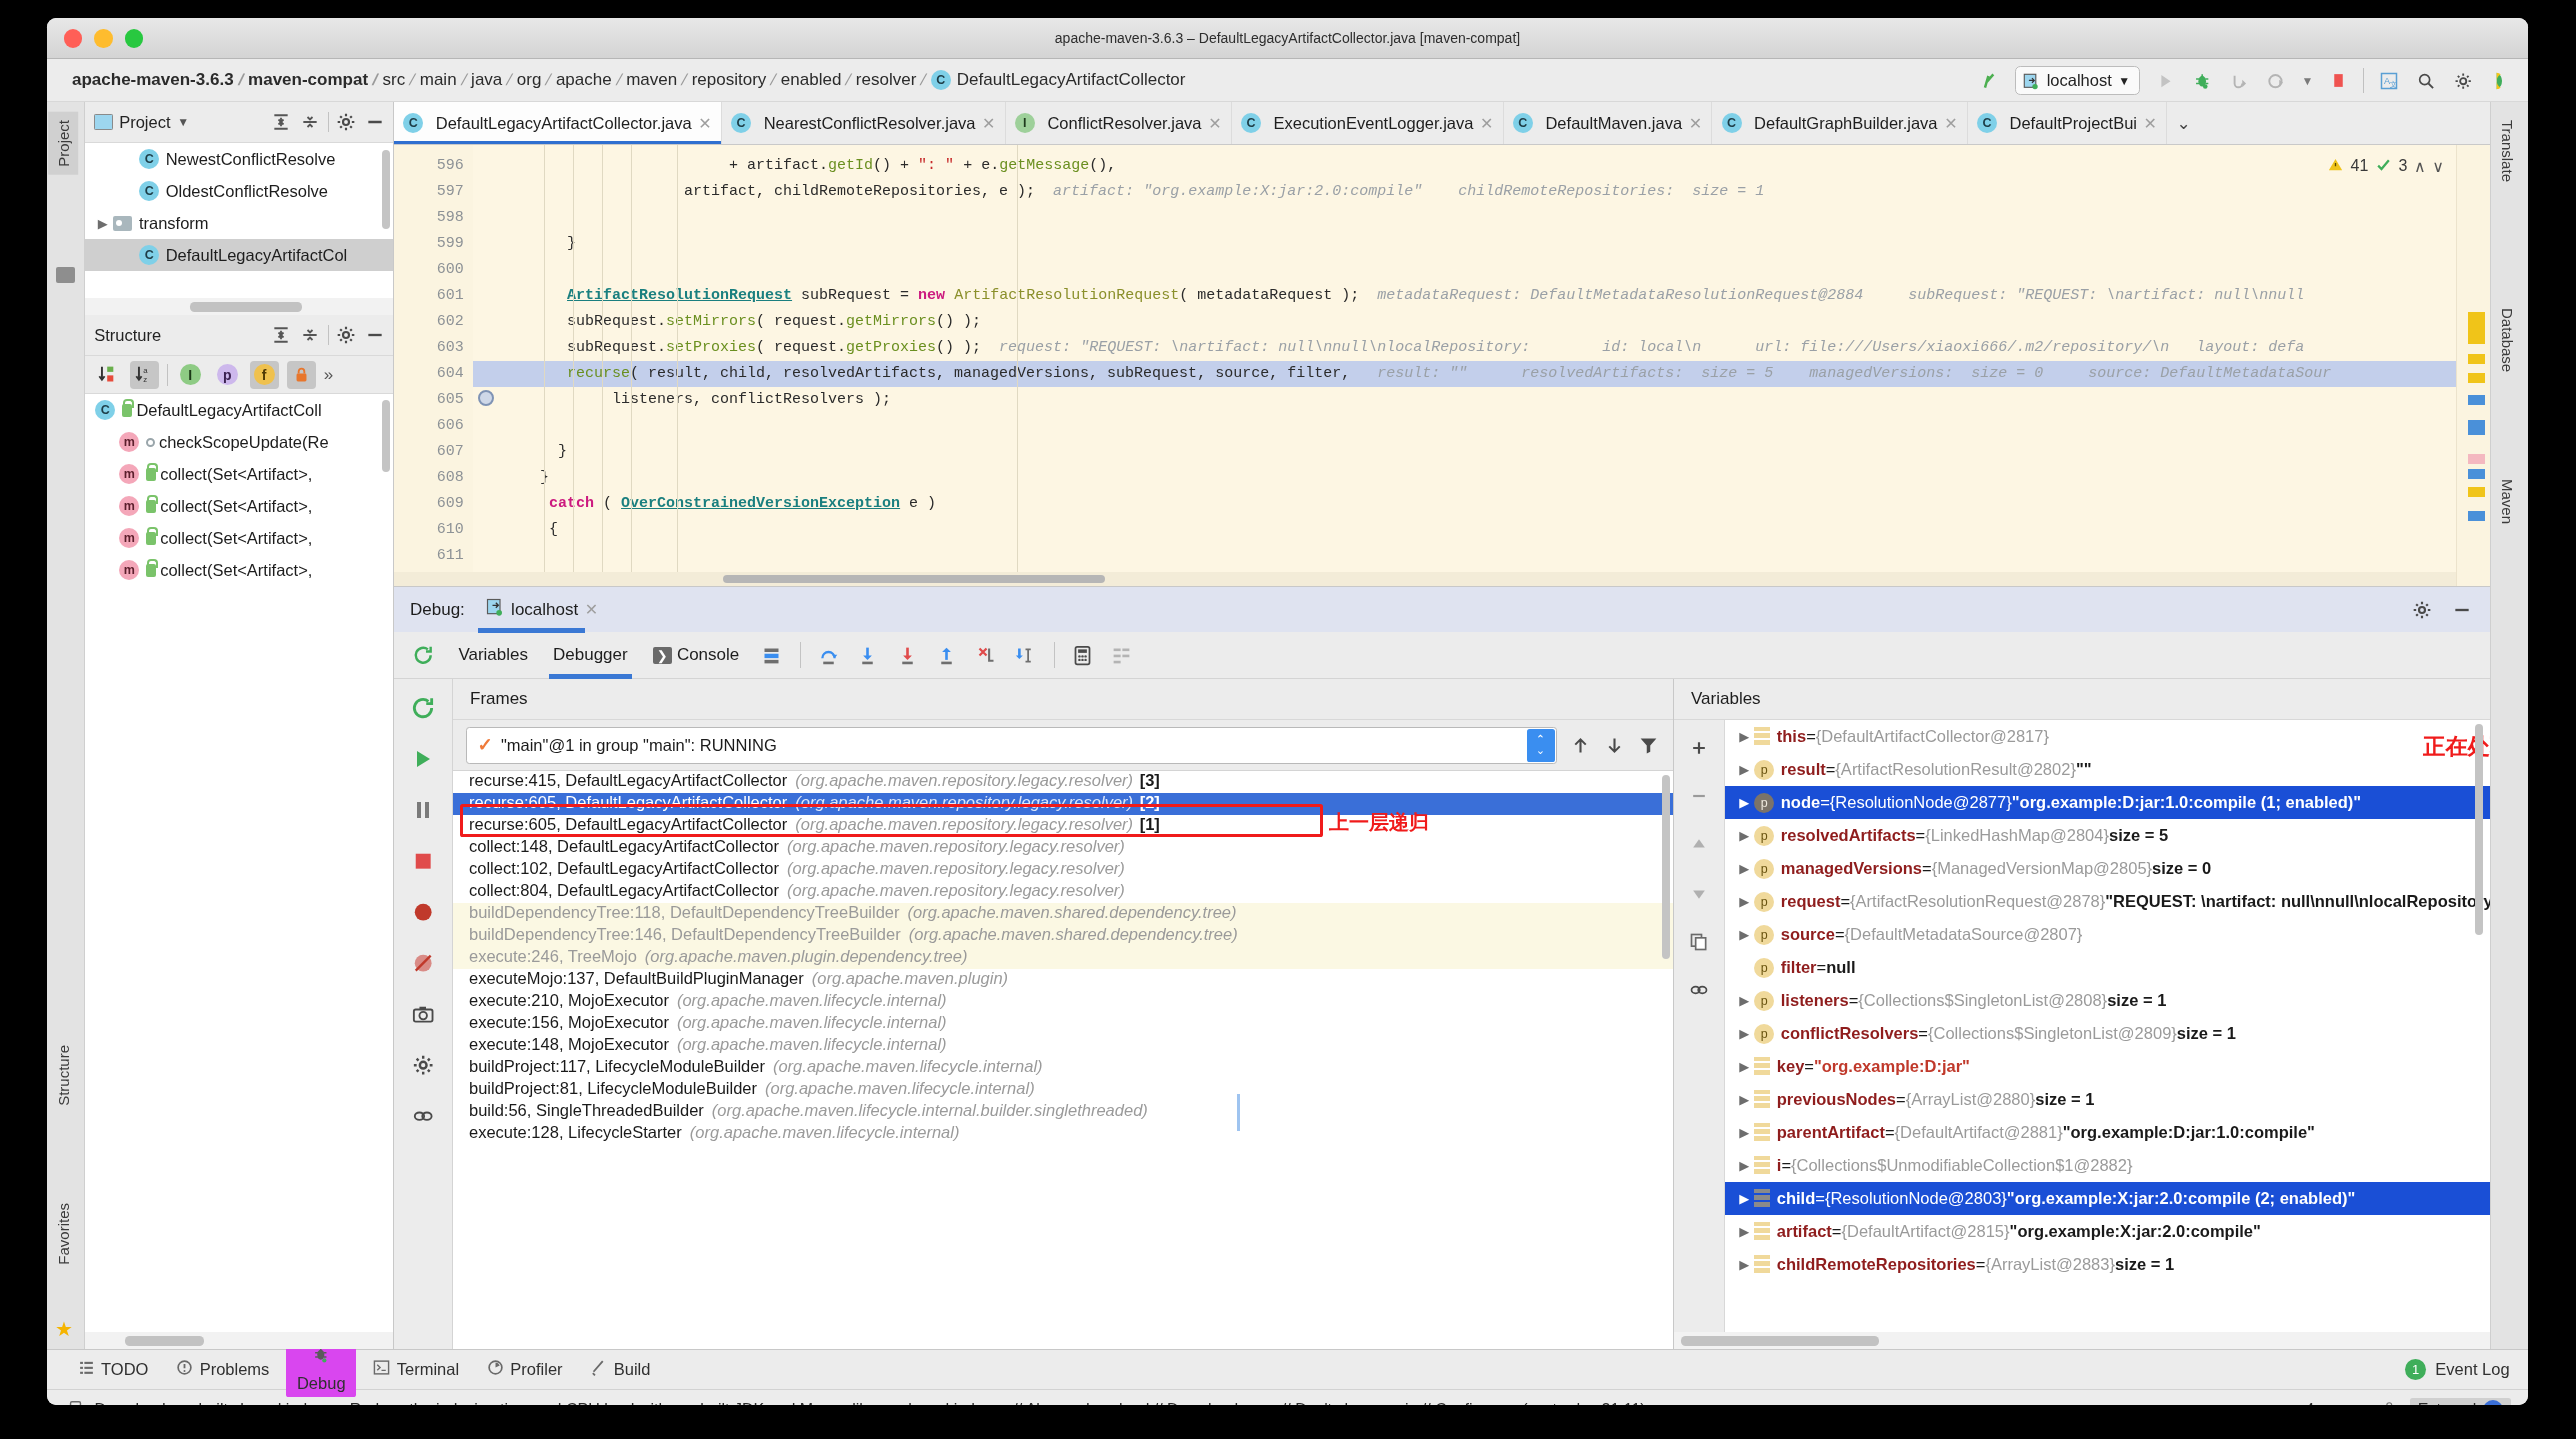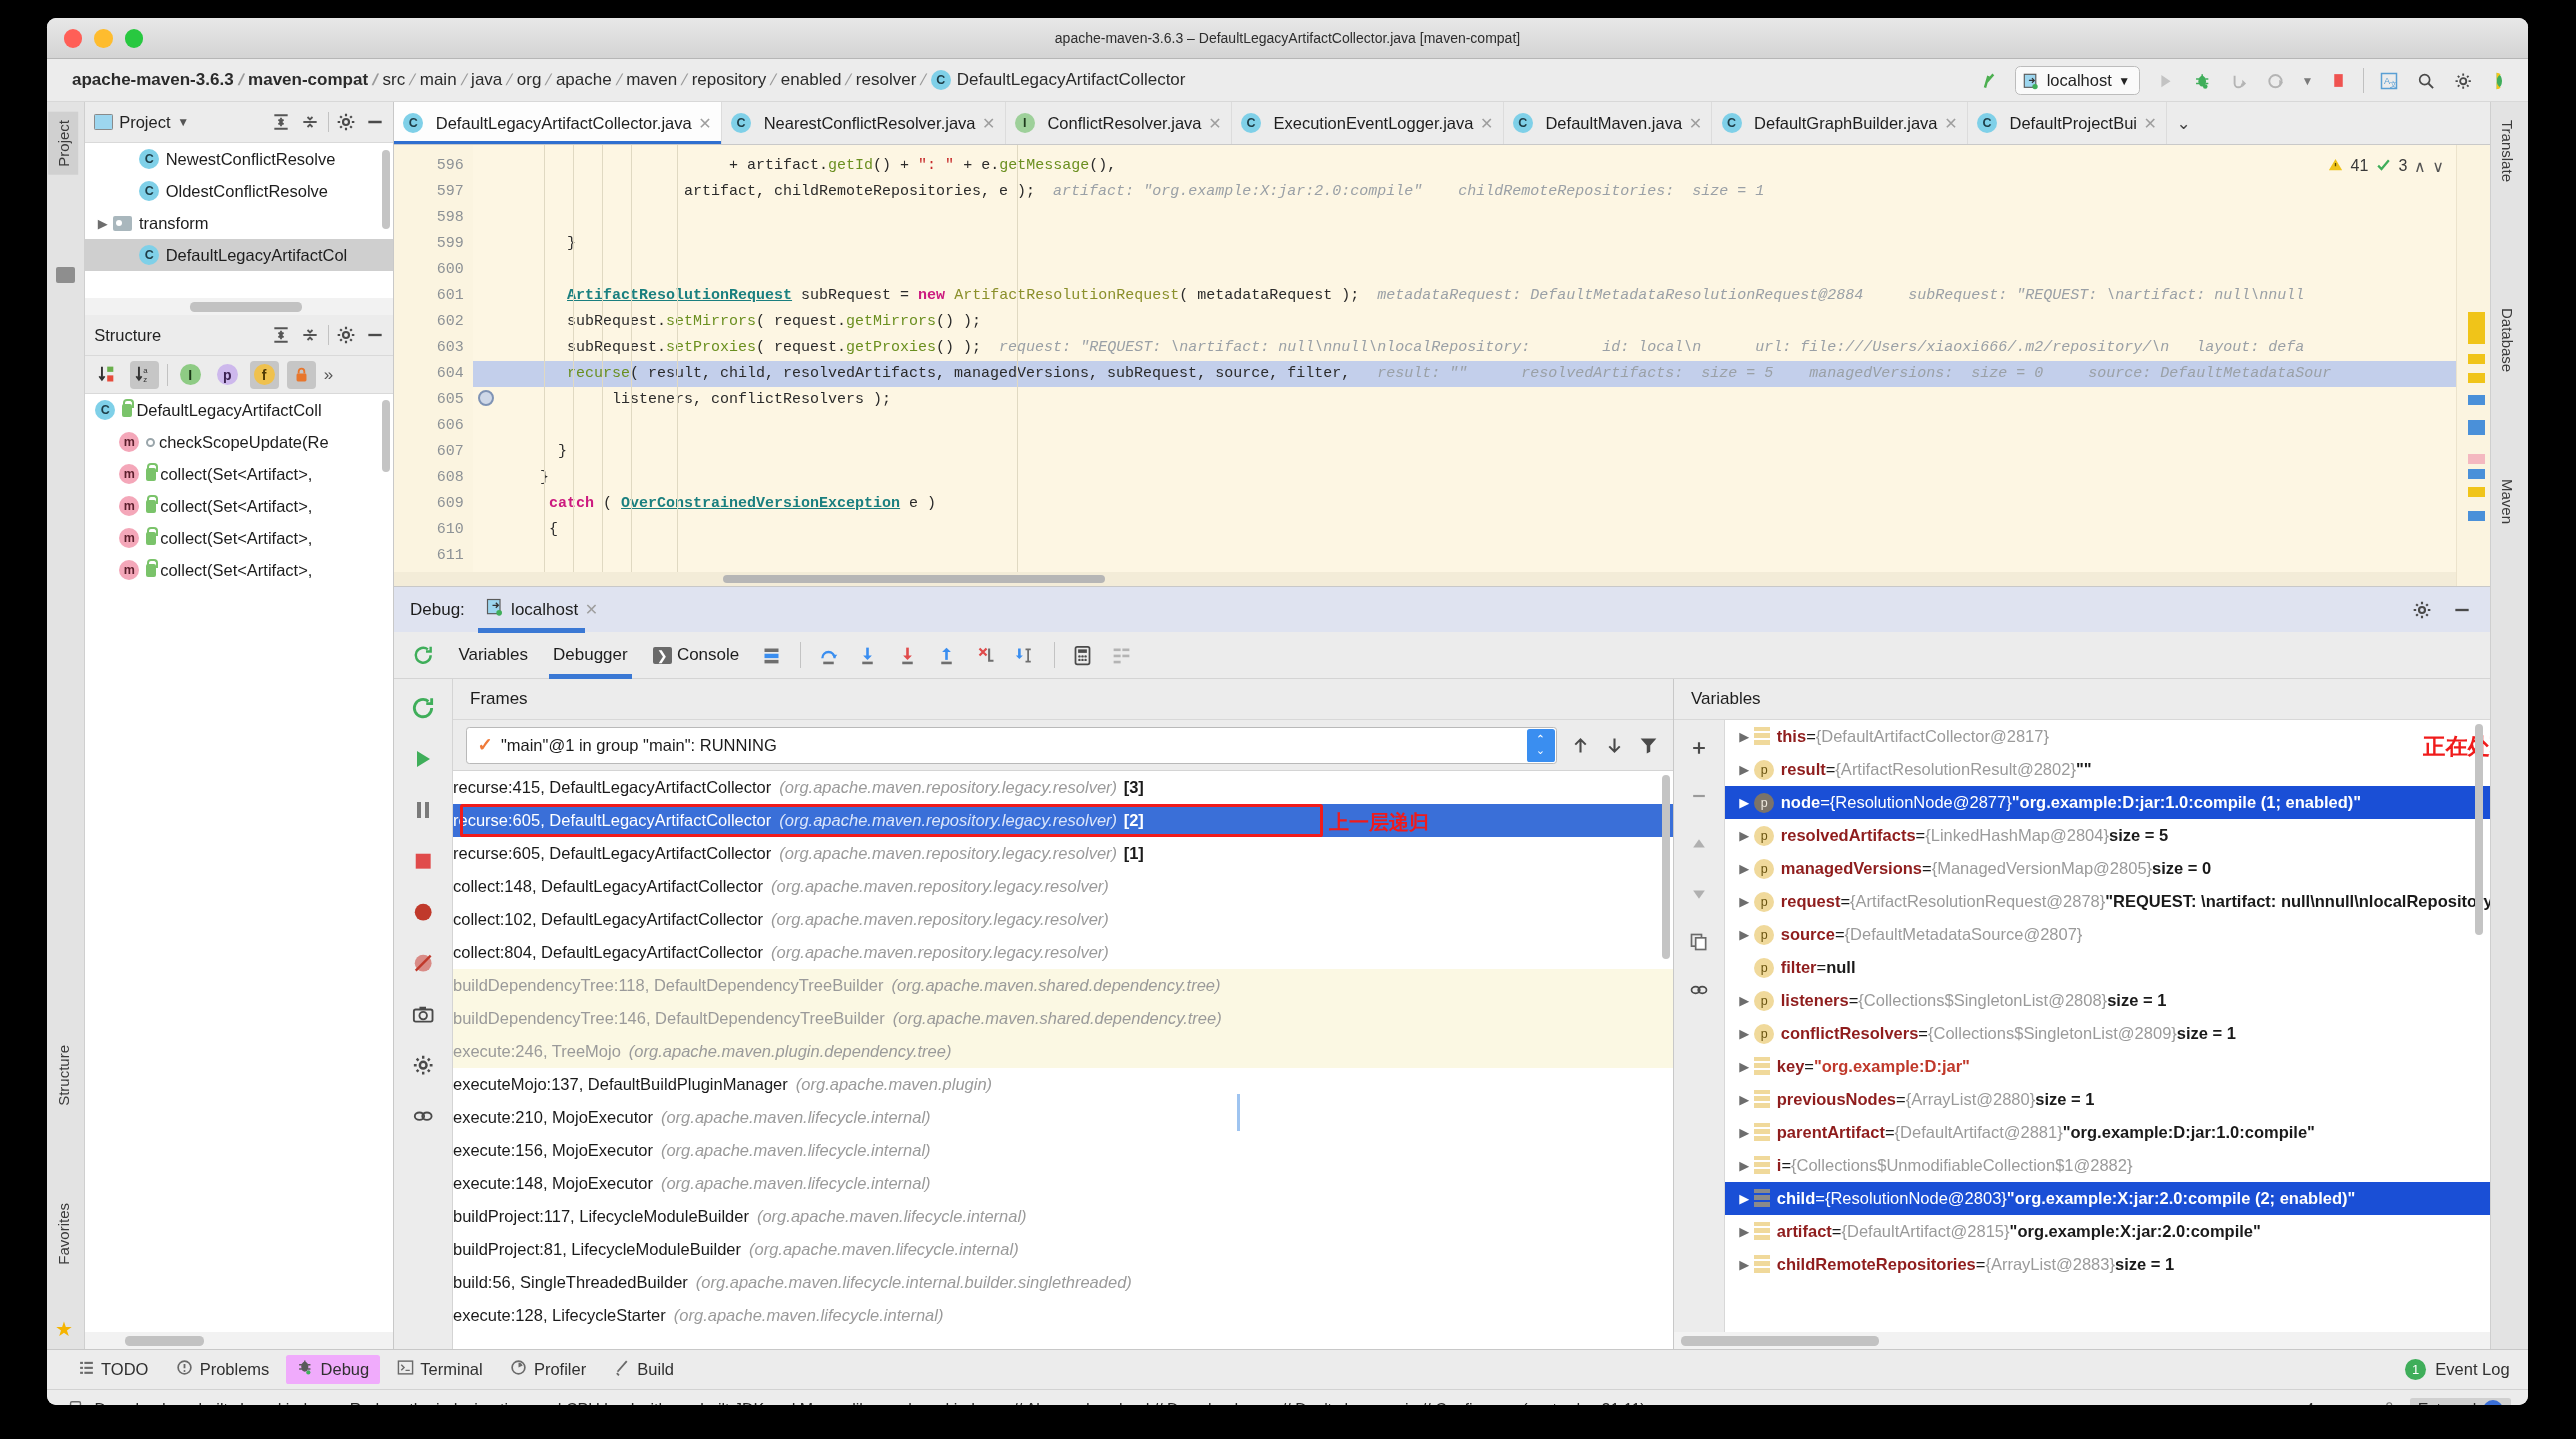--- a/index.html
+++ b/index.html
@@ -203,21 +203,21 @@
                border-bottom:0.7px solid #d4d4d4;}
   .threadsel {
     flex:1; height: 37px; background:#fff; border:0.7px solid #b9b9b9; border-radius:3.3px;
     display:flex; align-items:center; padding: 0 5.3px 0 10.5px; font-size:16.5px; color:#1b1b1b; gap:8px;
     position:relative;
   }
   .stepper { position:absolute; right:1.3px; top:1.3px; bottom:1.3px; width:28px; background:#3a8ef0;
              border-radius:2.6px; color:#fff; font-size:11.2px; display:flex; flex-direction:column;
              align-items:center; justify-content:center; line-height:1.0;}
   .frameslist { flex:1; background:#fff; overflow:hidden; position:relative; font-size:16.5px; }
-  .frow { height: 33px; display:flex; align-items:center; white-space:nowrap; color:#1a1a1a;}
+  .frow { height: 22px; display:flex; padding-left: 16px; white-space:nowrap; color:#1a1a1a;}
   .frow.sel { background: #3a6fd8; color:#fff; }
   .frow.lib { background:#fbf8e3; color:#9a9a9a; }
   .frow .pkg { color:#9a9a9a; font-style:italic; margin-left:8px;}
   .frow.sel .pkg { color:#dbe6fb; }
   .frow .idx { margin-left:6.6px; font-weight:bold;}
   .redbox { position:absolute; border: 3.3px solid #f01b1b; border-radius: 2.6px; pointer-events:none; }
   .cn-ann { position:absolute; color:#f01b1b; font-size: 20px; font-weight:bold; white-space:nowrap;}
 
   .varscol { flex:1; display:flex; flex-direction:column; min-width:0; }
   .varsrail { width: 51px; background:#ececec; border-right:0.7px solid #d8d8d8; display:flex; flex-direction:column;
@@ -238,21 +238,21 @@
   .fbadge.grey span { background:#8a8a8a; }
   .varrow-arrow { width:20px; color:#6d6d6d; font-size:13px; flex:none; display:inline-flex; justify-content:center;}
   .vrow.sel .varrow-arrow { color:#fff; }
 
   
   .bottombar {
     height: 40px; background:#ececec; display:flex; align-items:center; gap: 6.6px;
     padding-left: 20px; font-size: 16.5px; color:#303030; border-top:0.7px solid #c8c8c8;
   }
   .bb-item { display:flex; align-items:center; gap:6.6px; padding: 4px 10.5px; border-radius:2.6px; }
-  .bb-item.active { background:#f0abfc; }
+  .bb-item.active { background:#d946ef;flex-direction:column; }
   .bb-right { margin-left:auto; display:flex; align-items:center; gap:9.2px; padding-right: 18.4px;}
   .evt-badge { width:21px;height:21px;border-radius:50%;background:#3fae5a;color:#fff;font-size:13px;
                display:inline-flex;align-items:center;justify-content:center;}
   .statusbar {
     height: 41px; background:#ececec; display:flex; align-items:center; gap: 10.5px;
     padding-left: 20px; font-size:16px; color:#2b2b2b; border-top:0.7px solid #d2d2d2;
   }
   .sb-right { margin-left:auto; display:flex; align-items:center; gap:13px; padding-right: 17px;}
   .extbtn { background:#d0d0d0; padding: 2.6px 8px; border-radius:2.6px; display:flex; align-items:center; gap:6.6px;}
   .blueball { width:20px;height:20px;border-radius:50%;background:#3a6fd8;}

